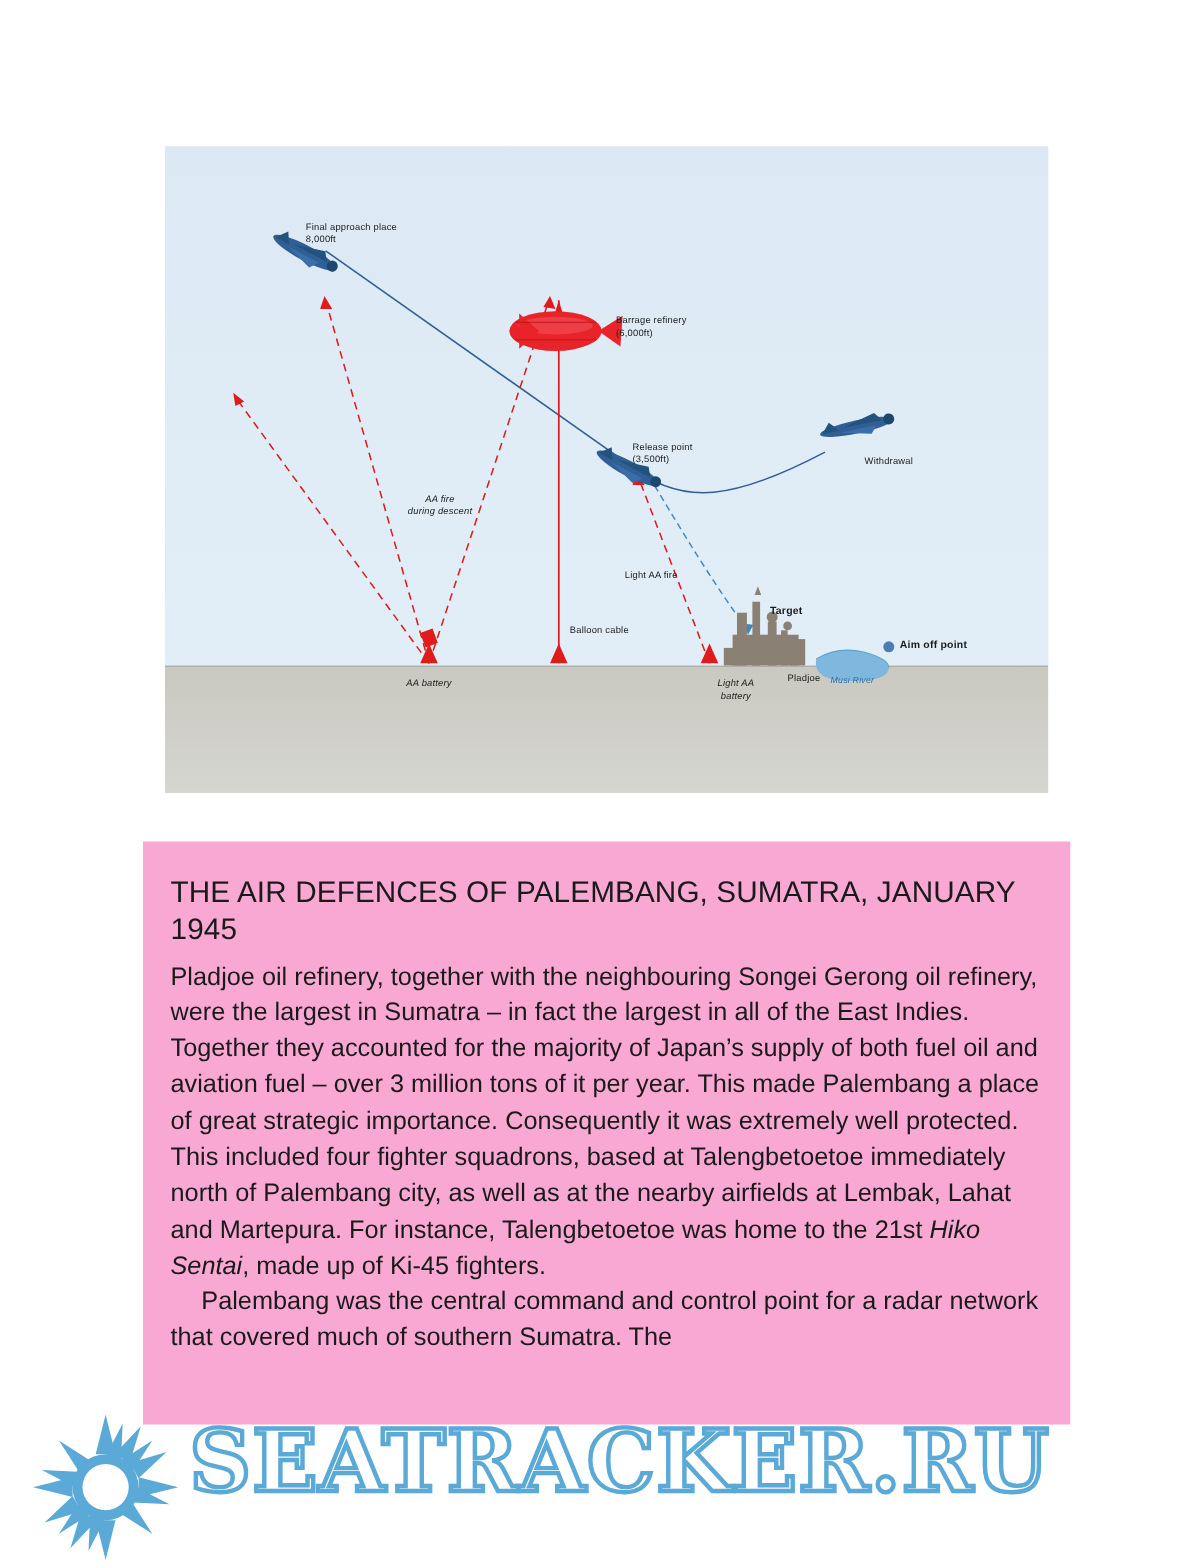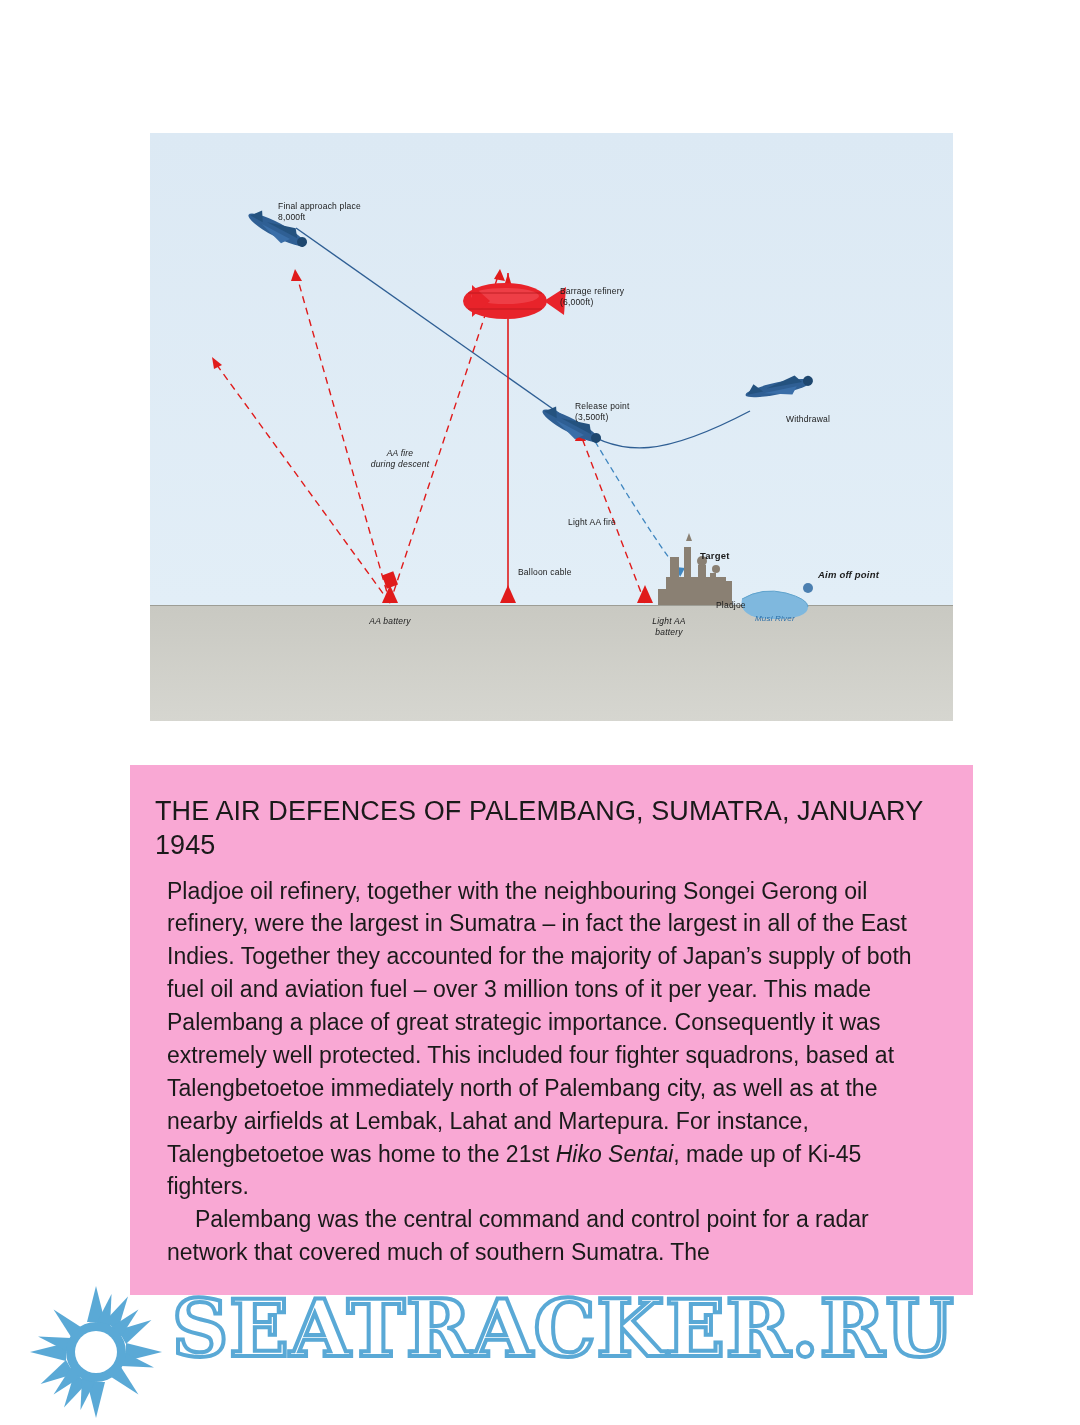--- a/index.html
+++ b/index.html
@@ -68,21 +68,21 @@
     color: #1a1a1a;
     line-height: 1.25;
     margin: 0 0 8px 0;
     font-weight: normal;
     letter-spacing: 0.1px;
   }
   #caption-body {
     font-size: 23px;
     color: #1a1a1a;
     line-height: 1.43;
-    margin: 12px;
+    margin: 0;
     text-align: left;
   }
   #caption-body .para2 {
     display: block;
     text-indent: 28px;
   }
   .it { font-style: italic; }
 
   
   #watermark {
@@ -233,25 +233,25 @@
 
   <div class="diag-label" style="left:418px; top:384px;">Light AA fire</div>
 
   <div class="diag-label" style="left:368px; top:434px;">Balloon cable</div>
 
   <div class="diag-label center" style="left:205px; top:483px; width:70px;">AA battery</div>
 
   <div class="diag-label center" style="left:485px; top:483px; width:68px;">Light AA
 battery</div>
 
-  <div class="diag-label" style="left:538px; top:467px;padding-left:28px;">Pladjoe</div>
+  <div class="diag-label" style="left:538px; top:478px;padding-left:28px;">Pladjoe</div>
 
   <div class="diag-label bold" style="left:550px; top:417px;">Target</div>
 
-  <div class="diag-label bold" style="left:668px; top:436px;font-style:italic;">Aim off point</div>
+  <div class="diag-label bold" style="left:668px; top:448px;">Aim off point</div>
 
   <div class="diag-label italic-blue" style="left:605px; top:481px;">Musi River</div>
 
 </div>
 
 <div id="caption-block">
   <h1 id="caption-title">THE AIR DEFENCES OF PALEMBANG, SUMATRA, JANUARY 1945</h1>
   <div id="caption-body">
     <span>Pladjoe oil refinery, together with the neighbouring Songei Gerong oil refinery, were the largest in Sumatra – in fact the largest in all of the East Indies. Together they accounted for the majority of Japan’s supply of both fuel oil and aviation fuel – over 3 million tons of it per year. This made Palembang a place of great strategic importance. Consequently it was extremely well protected. This included four fighter squadrons, based at Talengbetoetoe immediately north of Palembang city, as well as at the nearby airfields at Lembak, Lahat and Martepura. For instance, Talengbetoetoe was home to the 21st </span><span class="it">Hiko Sentai</span><span>, made up of Ki-45 fighters.</span>
     <span class="para2">Palembang was the central command and control point for a radar network that covered much of southern Sumatra. The</span>

